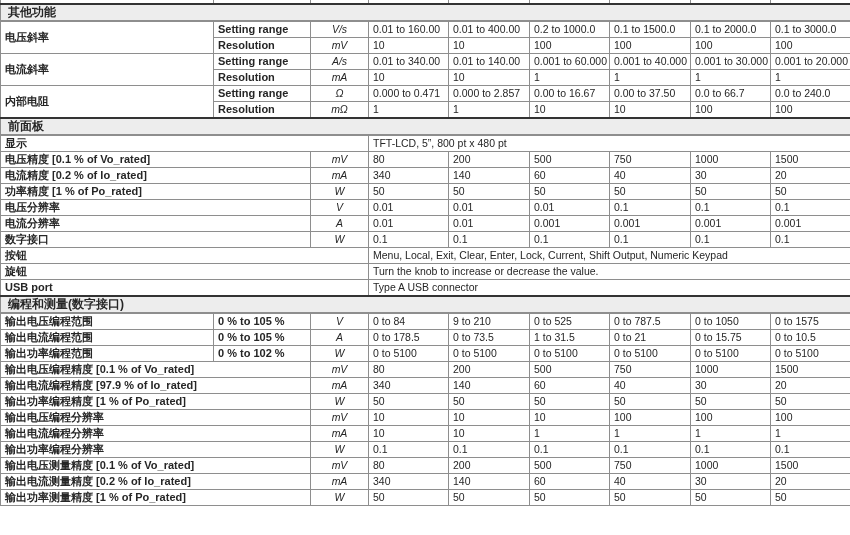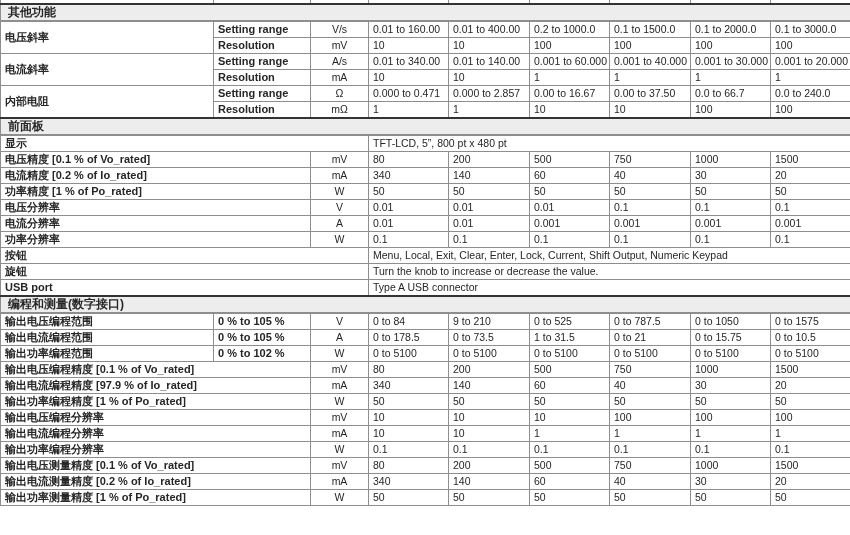--- a/index.html
+++ b/index.html
@@ -27,21 +27,21 @@
     padding: 0 4px;
     white-space: nowrap;
     overflow: hidden;
     vertical-align: middle;
     background: #ffffff;
   }
   table.spec td.label, table.spec td.mid {
     font-weight: bold;
     font-size: 11px;
   }
-  table.spec td.unit { text-align: center; }
+  table.spec td.unit { text-align: center; font-style: italic; }
   table.spec td.value { text-align: left; }
   table.spec tr.spacer td {
     height: 3px;
     border-top: none;
     padding: 0;
   }
   table.spec td.section-title {
     background: #ededed;
     font-weight: bold;
     font-size: 12px;
@@ -195,21 +195,21 @@
           <td colspan="2" class="label">电流分辨率</td>
           <td class="unit">A</td>
           <td class="value">0.01</td>
           <td class="value">0.01</td>
           <td class="value">0.001</td>
           <td class="value">0.001</td>
           <td class="value">0.001</td>
           <td class="value">0.001</td>
         </tr>
         <tr>
-          <td colspan="2" class="label">功率分辨率</td>
+          <td colspan="2" class="label">数字接口</td>
           <td class="unit">W</td>
           <td class="value">0.1</td>
           <td class="value">0.1</td>
           <td class="value">0.1</td>
           <td class="value">0.1</td>
           <td class="value">0.1</td>
           <td class="value">0.1</td>
         </tr>
         <tr>
           <td colspan="3" class="label">按钮</td>

